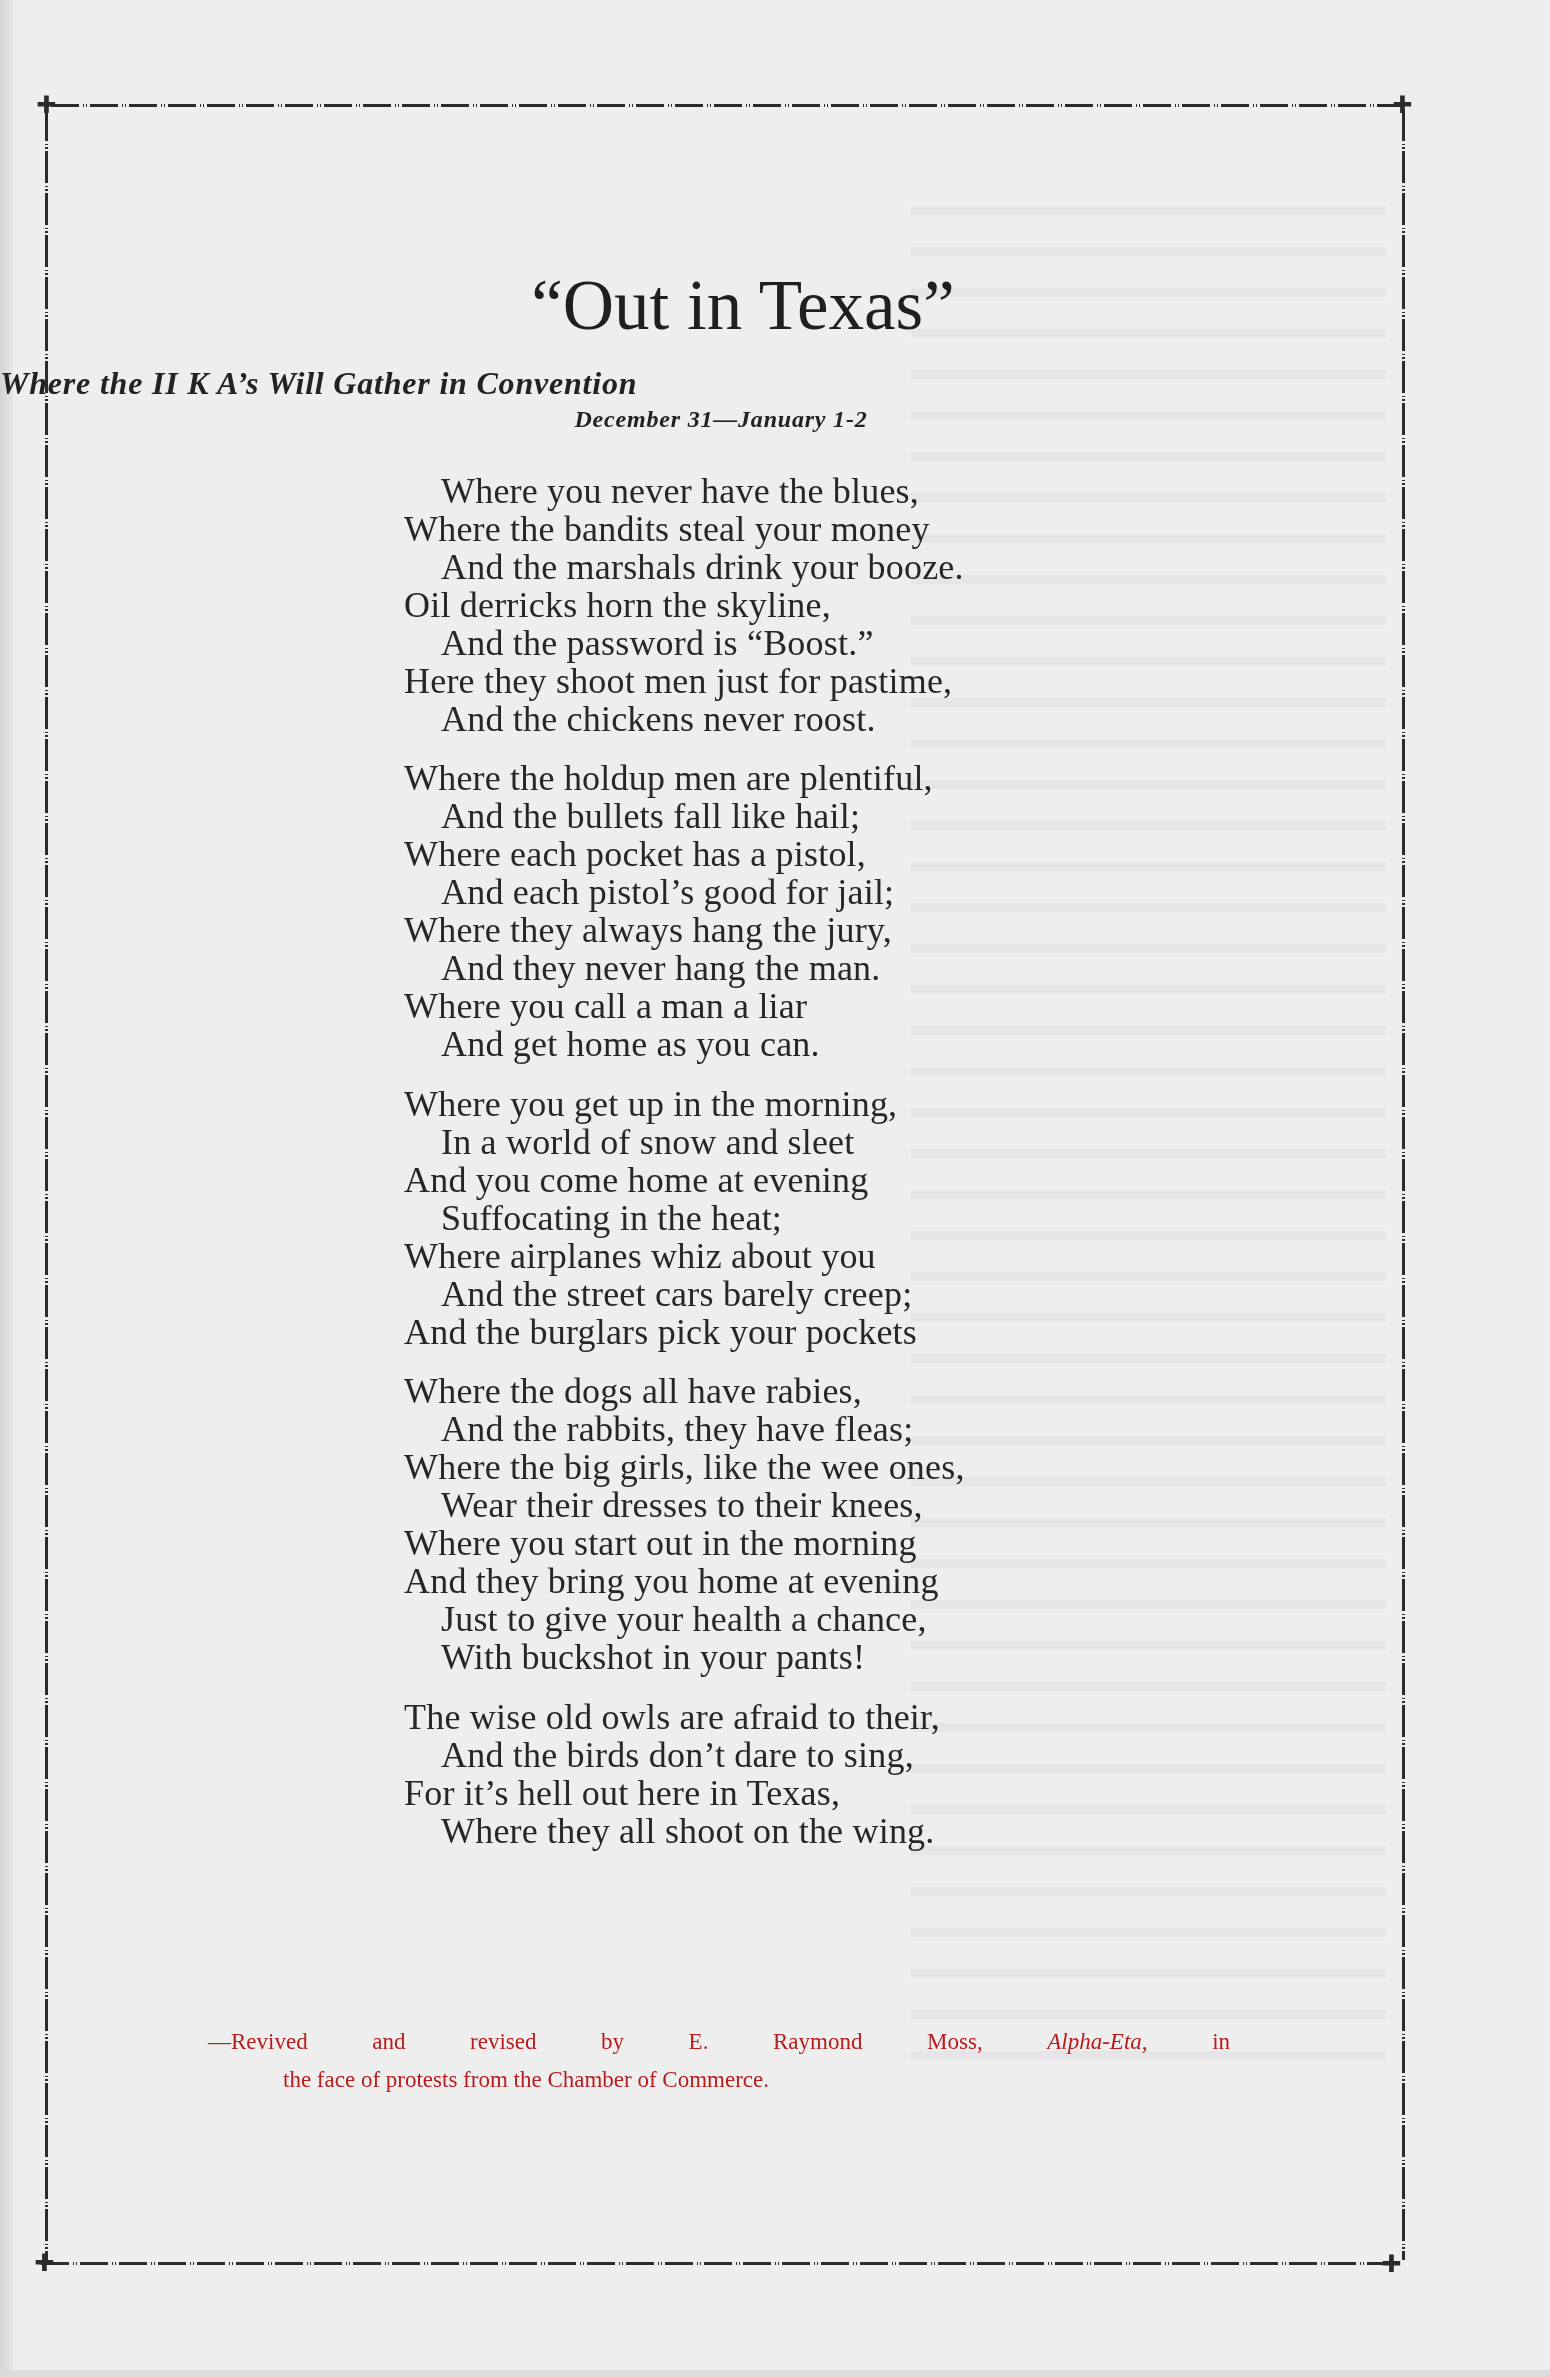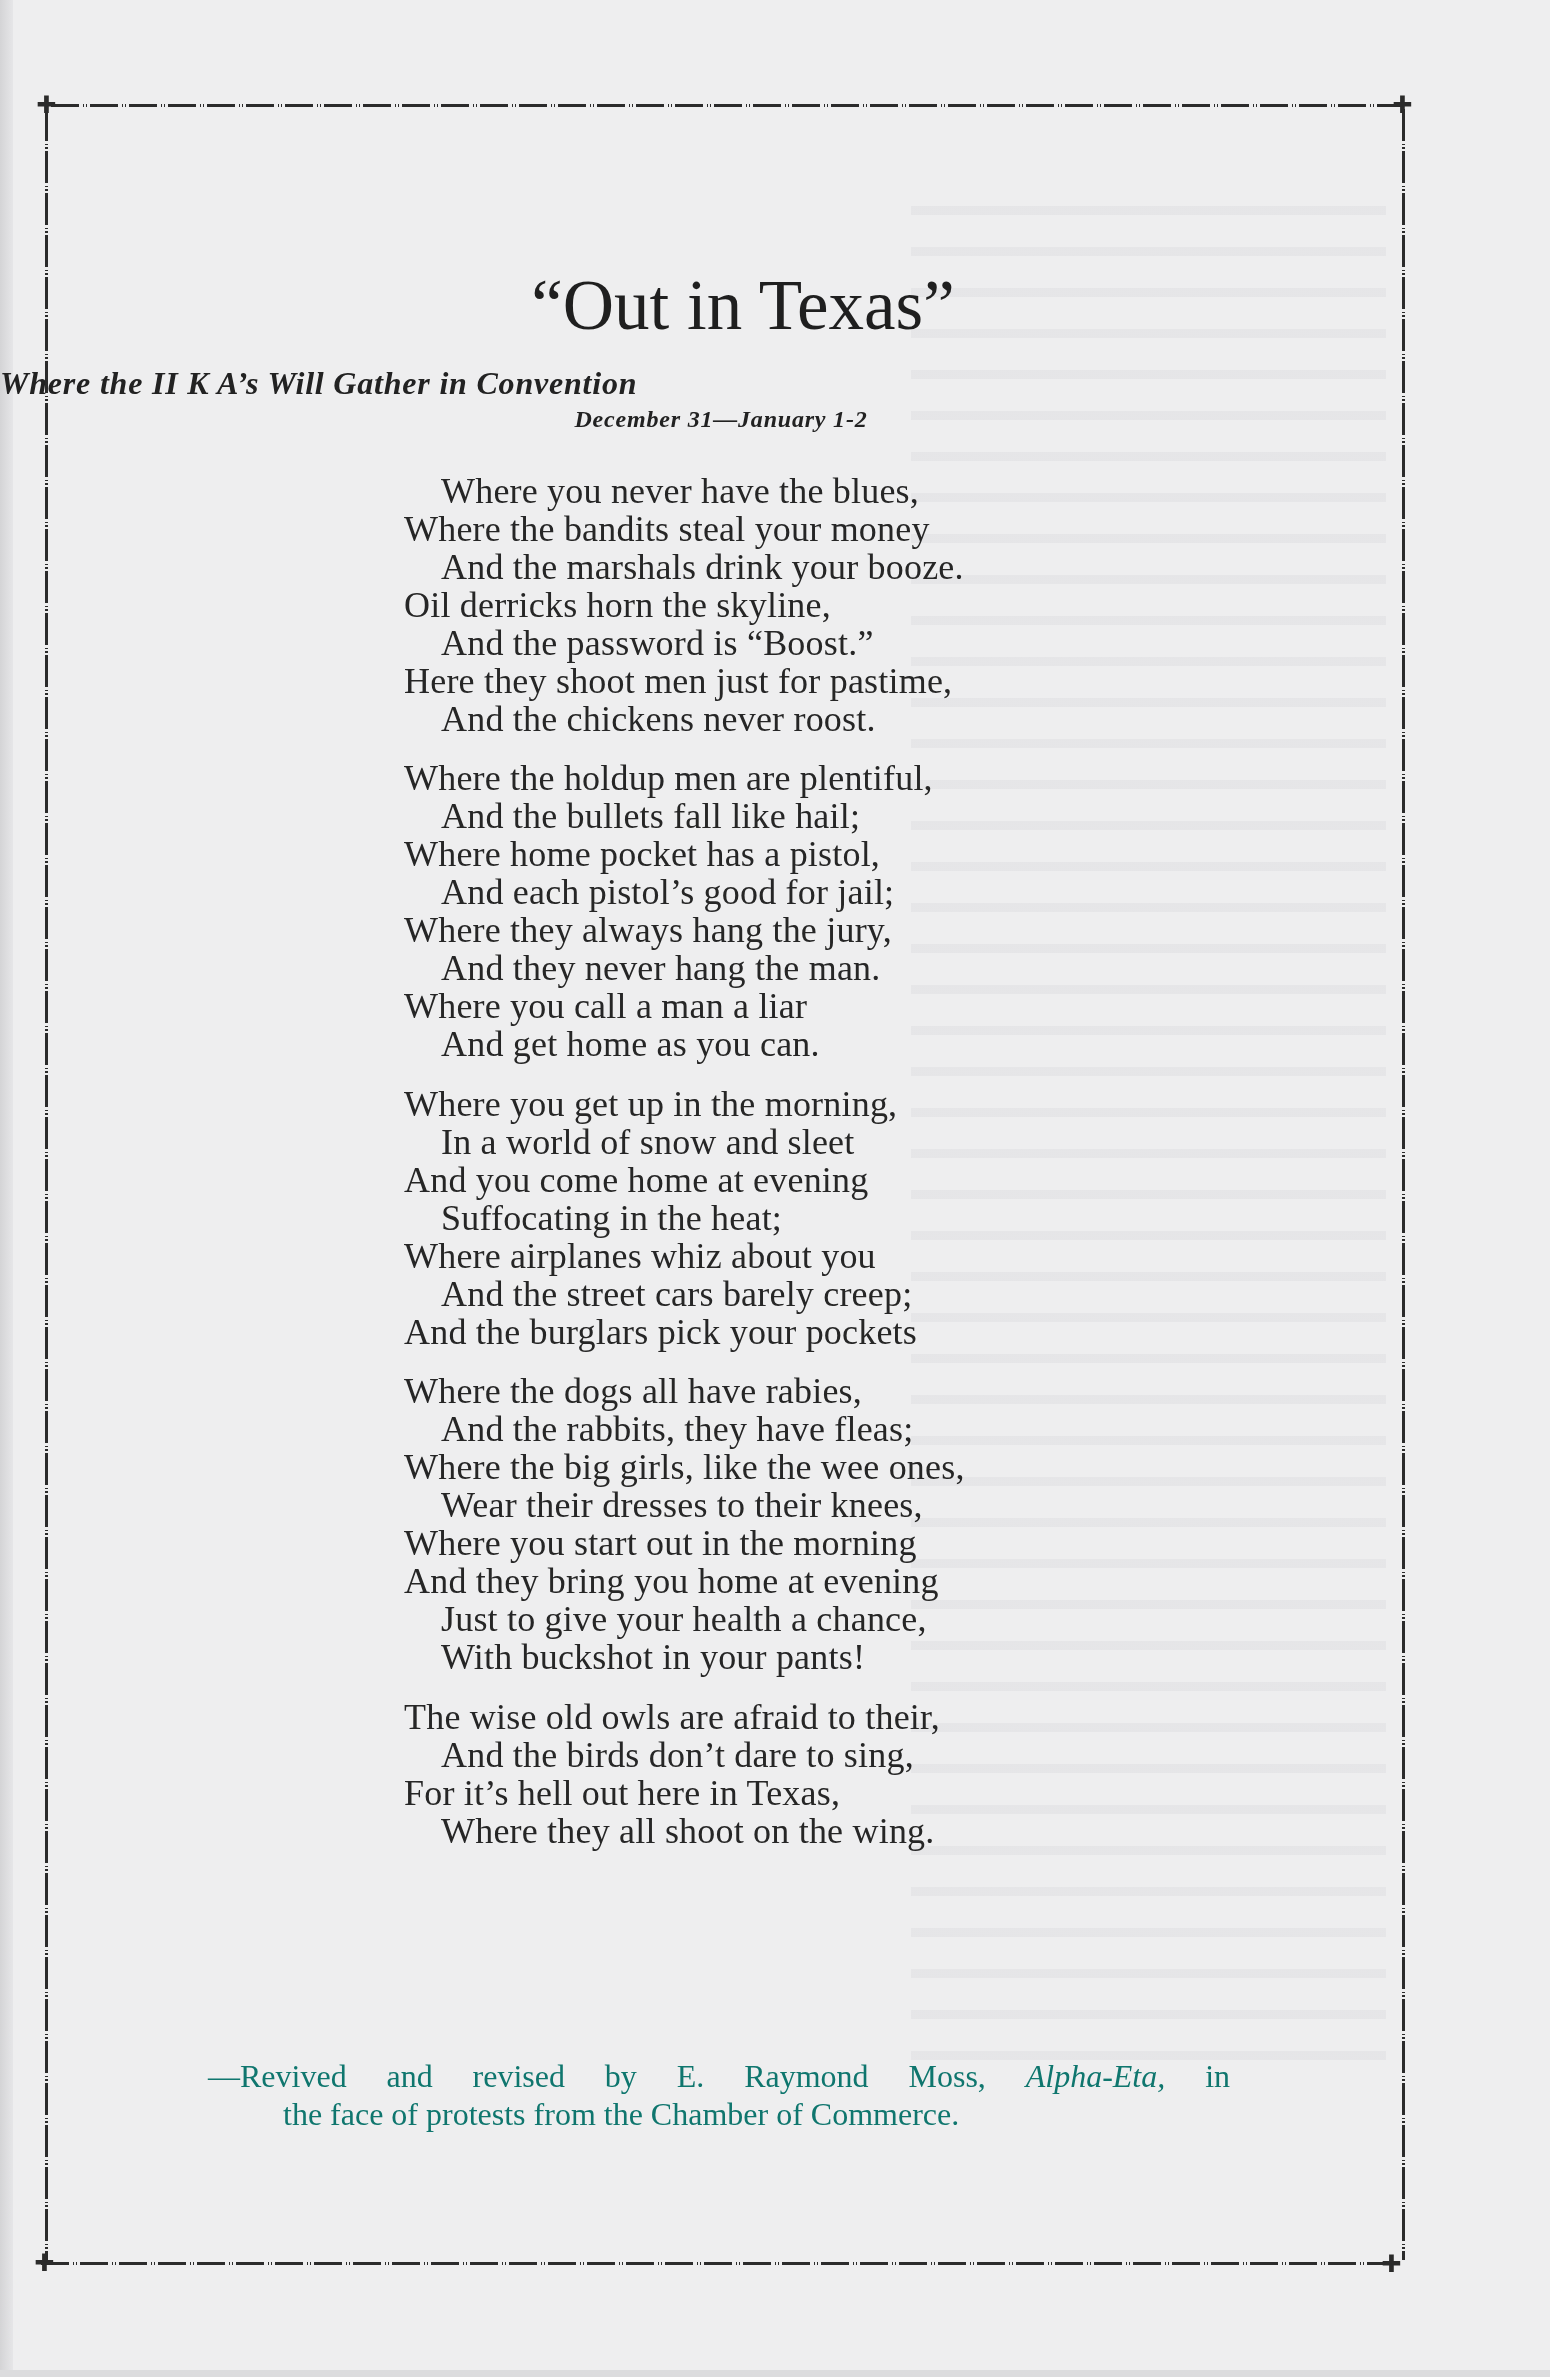--- a/index.html
+++ b/index.html
@@ -146,24 +146,23 @@
     .line.indent {
       padding-left: 37px;
     }
 
     
     .credit {
       position: absolute;
       left: 208px;
       top: 2023px;
       width: 1022px;
-      font-size: 32px;
+      font-size: 23px;
       line-height: 38px;
-      color: #0f766e;
-      margin-top: 34px;
+      color: #b91c1c;
     }
     .credit-line1 {
       display: block;
       text-align: justify;
       text-align-last: justify;
       white-space: nowrap;
     }
     .credit-line2 {
       display: block;
       padding-left: 75px;
@@ -199,21 +198,21 @@
     <div class="line">Where the bandits steal your money</div>
     <div class="line indent">And the marshals drink your booze.</div>
     <div class="line">Oil derricks horn the skyline,</div>
     <div class="line indent">And the password is “Boost.”</div>
     <div class="line">Here they shoot men just for pastime,</div>
     <div class="line indent">And the chickens never roost.</div>
   </div>
   <div class="stanza">
     <div class="line">Where the holdup men are plentiful,</div>
     <div class="line indent">And the bullets fall like hail;</div>
-    <div class="line">Where home pocket has a pistol,</div>
+    <div class="line">Where each pocket has a pistol,</div>
     <div class="line indent">And each pistol’s good for jail;</div>
     <div class="line">Where they always hang the jury,</div>
     <div class="line indent">And they never hang the man.</div>
     <div class="line">Where you call a man a liar</div>
     <div class="line indent">And get home as you can.</div>
   </div>
   <div class="stanza">
     <div class="line">Where you get up in the morning,</div>
     <div class="line indent">In a world of snow and sleet</div>
     <div class="line">And you come home at evening</div>

